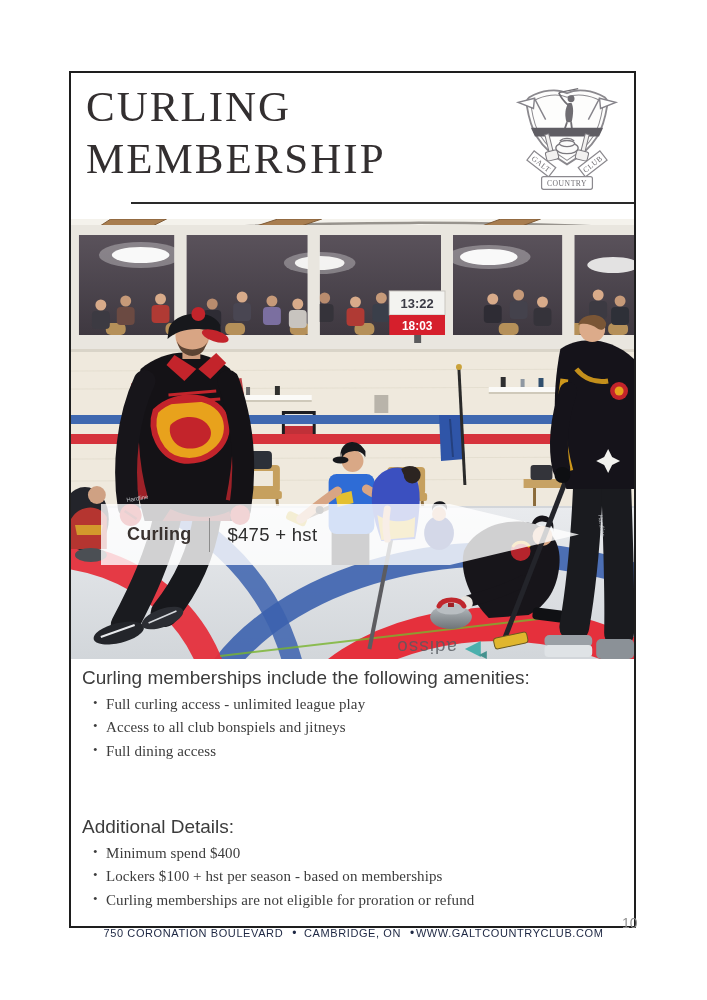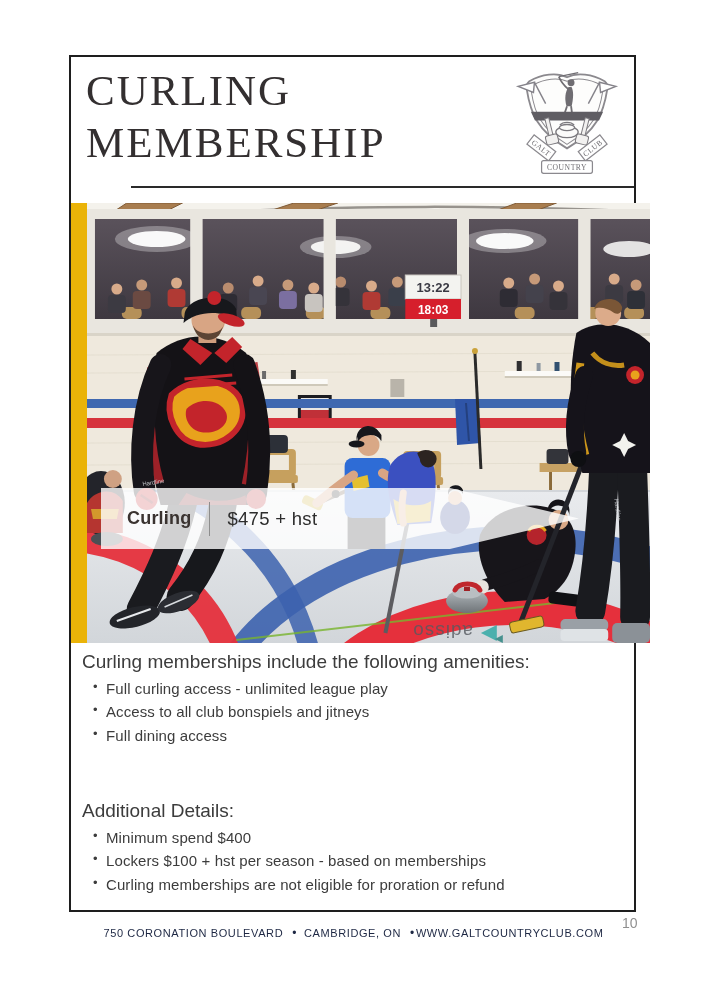--- a/index.html
+++ b/index.html
@@ -2,36 +2,36 @@
 <html><head>
 <meta charset="utf-8">
 <style>
   html,body{margin:0;padding:0;}
   body{
     width:707px;height:1000px;position:relative;background:#ffffff;
     font-family:"Liberation Sans", sans-serif;overflow:hidden;
     -webkit-font-smoothing:antialiased;
   }
   .frame{
-    position:absolute;left:69px;top:55px;width:563px;height:853px;
+    position:absolute;left:69px;top:71px;width:563px;height:853px;
     border:2px solid #1e1e1e;background:#fff;
   }
   
   .title{
     position:absolute;left:15px;top:8px;
     font-family:"Liberation Serif", serif;
     font-size:43px;line-height:52px;letter-spacing:2px;
     color:#332f30;font-weight:400;white-space:nowrap;
   }
   .crest{position:absolute;right:6px;top:10px;width:122px;height:116px;}
   .header-rule{position:absolute;left:60px;right:0;top:129px;height:2px;background:#2a2a2a;}
   
   .photo{
     position:absolute;left:0;top:146px;width:563px;height:440px;
-    overflow:hidden;background:#eab308;padding-left:16px;
+    overflow:hidden;background:#eab308;
   }
   .photo svg{display:block;width:100%;height:100%;}
   .price-banner{
     position:absolute;left:30px;top:285px;width:478px;height:61px;
     background:rgba(255,255,255,0.80);
     -webkit-clip-path:polygon(0 0,73% 0,100% 50%,73% 100%,0 100%);
     clip-path:polygon(0 0,73% 0,100% 50%,73% 100%,0 100%);
     display:flex;align-items:center;
   }
   .price-banner .label{
@@ -39,20 +39,21 @@
   }
   .price-banner .vdiv{width:1px;height:34px;background:#8d8d8d;margin:0 17px 0 18px;}
   .price-banner .price{font-size:18.5px;color:#2d2d2d;letter-spacing:.3px;}
   
   .section{position:absolute;left:11px;width:505px;color:#3c3c3c;}
   .section .heading{font-size:19px;line-height:21px;margin:0 0 6px 0;font-weight:400;}
   .section ul{margin:0;padding:0 0 0 24px;list-style:none;width:472px;}
   .section li{
     position:relative;font-size:15px;line-height:1.46;margin:0 0 1.5px 0;
     letter-spacing:.1px;
+    font-family:Liberation Serif, serif;
   }
   .section li::before{
     content:"\2022";position:absolute;left:-13px;top:0;font-size:13px;color:#3c3c3c;
   }
   .amenities{top:594px;}
   .details{top:743px;}
   
   .footer{
     position:absolute;left:0;right:0;top:926px;text-align:center;
     font-size:11px;letter-spacing:.6px;color:#1d2743;white-space:nowrap;

